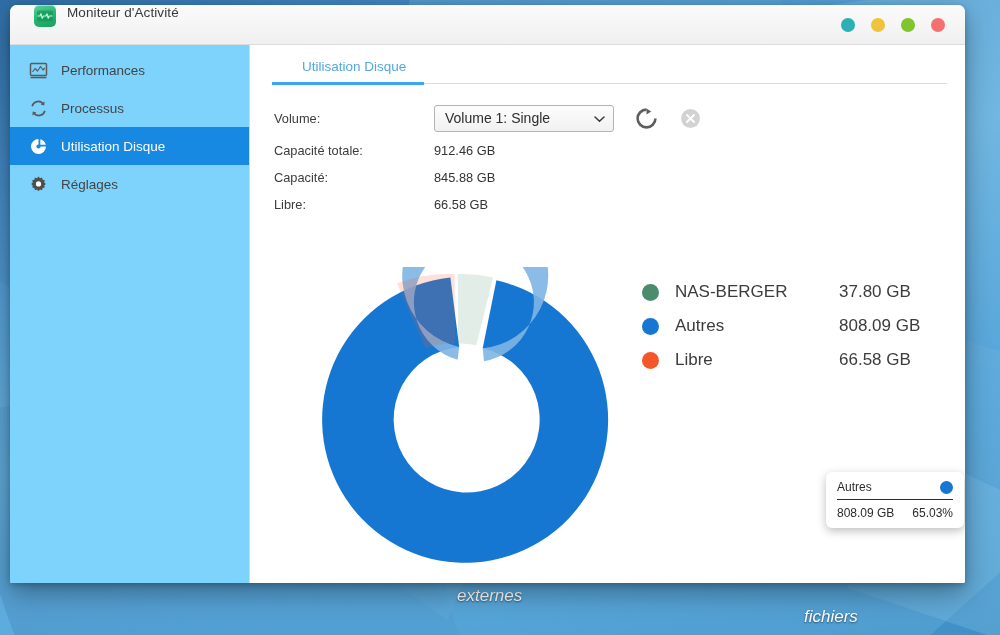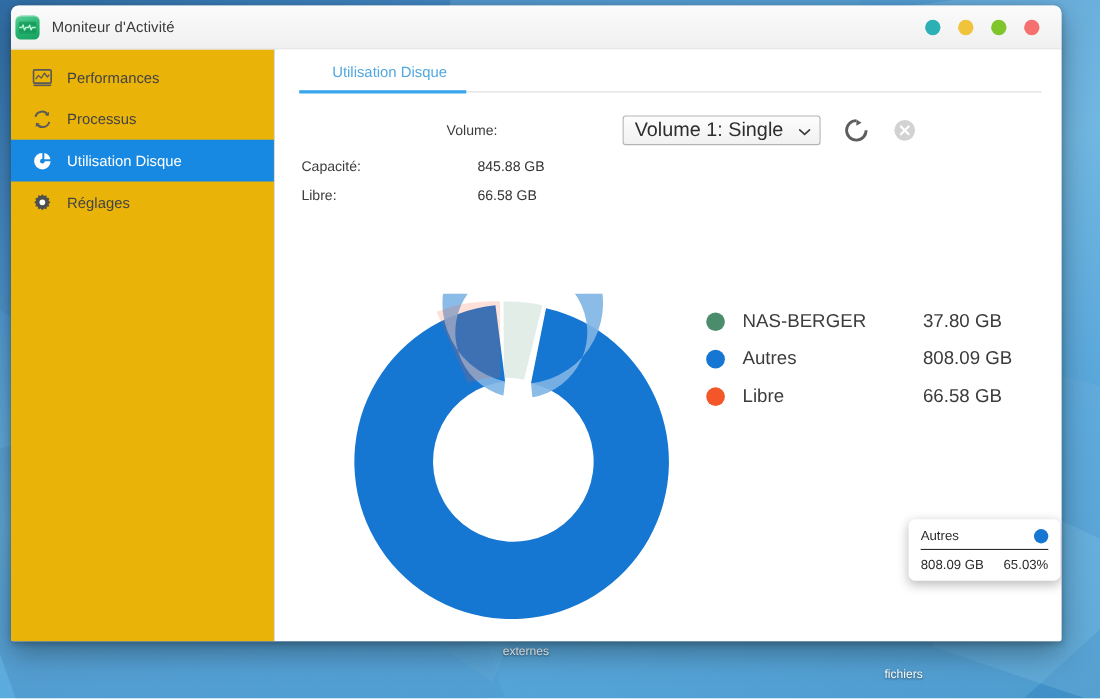--- a/index.html
+++ b/index.html
@@ -41,23 +41,24 @@
   #f6 { left:210px;  top:200px;  width:360px;  height:420px;
         background: linear-gradient(100deg,#3d84bd,#7cc0e6);
         clip-path: polygon(22% 0, 100% 30%, 66% 100%, 0 60%); }
   #f7 { left:820px;  top:300px;  width:280px;  height:360px;
         background: linear-gradient(300deg,#a6dbf2,#4e9acf);
         clip-path: polygon(0 0, 100% 22%, 86% 100%, 10% 80%); }
 
   .desk-label {
     position: absolute;
     color: #ffffff;
-    font-size: 11px;
+    font-size: 17px;
     text-shadow: 0 1px 2px rgba(0,0,0,.55);
     white-space: nowrap;
+    font-style: italic;
   }
   #desk-label-externes { left: 457px; top: 586px; }
   #desk-label-fichiers { left: 804px; top: 607px; }
 
   
   #window {
     position: absolute;
     left: 10px;
     top: 5px;
     width: 955px;
@@ -70,22 +71,21 @@
     flex-direction: column;
   }
 
   
   #titlebar {
     height: 40px;
     flex: 0 0 40px;
     background: linear-gradient(180deg,#fbfbfb 0%, #f0f0f0 100%);
     border-bottom: 1px solid #dcdcdc;
     display: flex;
-    align-items: center;
-    padding: 0 14px 0 4px;
+    padding: 0 14px 0 24px;
     position: relative;
   }
   #app-icon {
     width: 22px; height: 22px;
     border-radius: 5px;
     background: linear-gradient(160deg,#5fd39a 0%, #2ab673 48%, #17a05f 100%);
     margin-right: 11px;
     position: relative;
     flex: 0 0 22px;
     box-shadow: inset 0 1px 0 rgba(255,255,255,.45);
@@ -106,21 +106,21 @@
   }
   .wc { width: 14px; height: 14px; border-radius: 50%; }
 
   
   #body { flex: 1; display: flex; min-height: 0; }
 
   
   #sidebar {
     width: 240px;
     flex: 0 0 240px;
-    background: #eab308;
+    background: #7dd3fc;
     border-right: 1px solid #d9d9d9;
     padding-top: 6px;
   }
   .nav-item {
     height: 38px;
     display: flex;
     align-items: center;
     padding-left: 18px;
     color: #444;
     font-size: 13.5px;
@@ -162,32 +162,32 @@
   .info-row {
     display: flex;
     align-items: center;
     height: 27px;
     font-size: 12.8px;
     color: #3c3c3c;
   }
   .info-label { width: 160px; flex: 0 0 160px; }
   .info-value { color: #333; }
 
-  #volume-row { height: 38px; margin-top: 2px; align-items: center; justify-content: center; }
+  #volume-row { height: 38px; margin-top: 2px; align-items: center; }
 
   #volume-select {
     width: 180px;
     height: 27px;
     border: 1px solid #b4b4b4;
     border-radius: 3px;
     background: linear-gradient(180deg,#fdfdfd,#f1f1f1);
     display: flex;
     align-items: center;
     padding: 0 8px 0 10px;
-    font-size: 18px;
+    font-size: 14px;
     color: #2d2d2d;
     justify-content: space-between;
   }
   #refresh-button, #stop-button {
     width: 22px; height: 22px;
     margin-left: 21px;
     display: flex; align-items: center; justify-content: center;
   }
   #stop-button { margin-left: 22px; }
 
@@ -360,20 +360,24 @@
             </div>
             <div id="stop-button">
               <svg width="21" height="21" viewBox="0 0 21 21">
                 <circle cx="10.5" cy="10.5" r="9.4" fill="#d2d2d2"></circle>
                 <path d="M7 7 L14 14 M14 7 L7 14" stroke="#ffffff" stroke-width="2" stroke-linecap="round"></path>
               </svg>
             </div>
           </div>
 
           <div class="info-row">
+            <span class="info-label">Capacité totale:</span>
+            <span class="info-value">912.46 GB</span>
+          </div>
+          <div class="info-row">
             <span class="info-label">Capacité:</span>
             <span class="info-value">845.88 GB</span>
           </div>
           <div class="info-row">
             <span class="info-label">Libre:</span>
             <span class="info-value">66.58 GB</span>
           </div>
         </div>
 
         <div id="chart-area">

